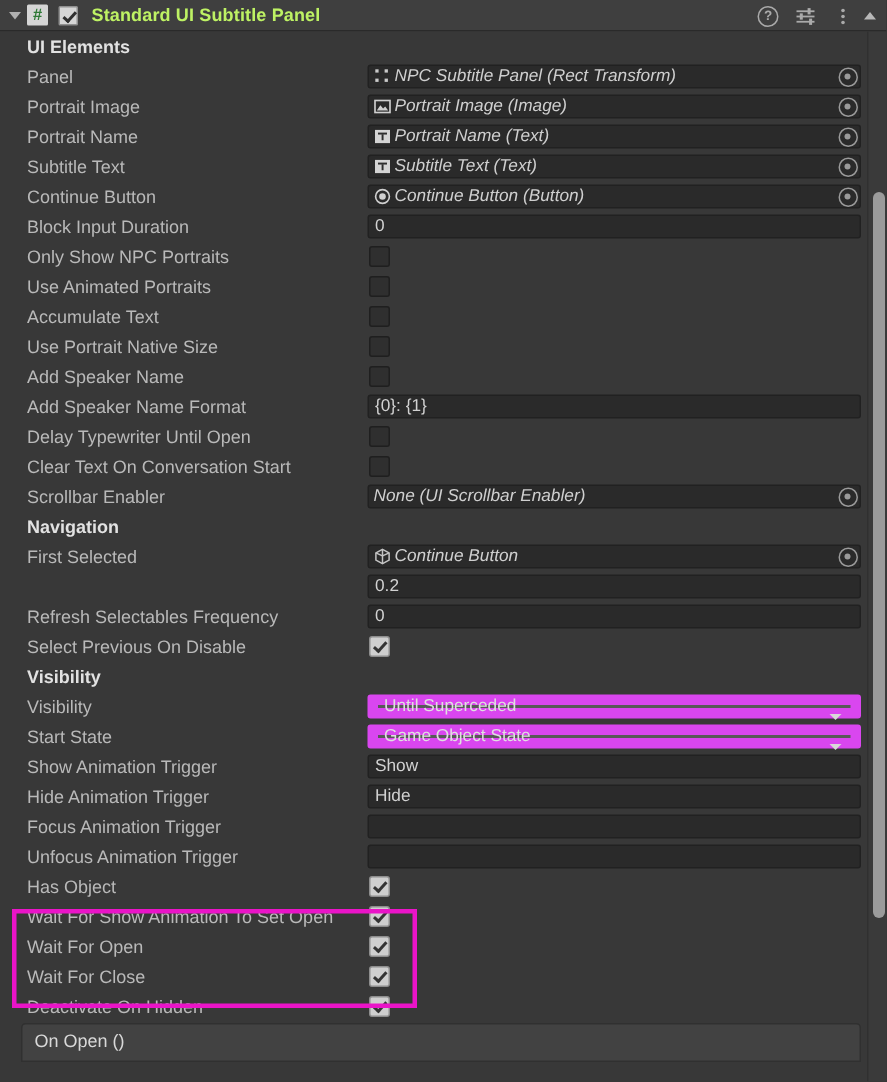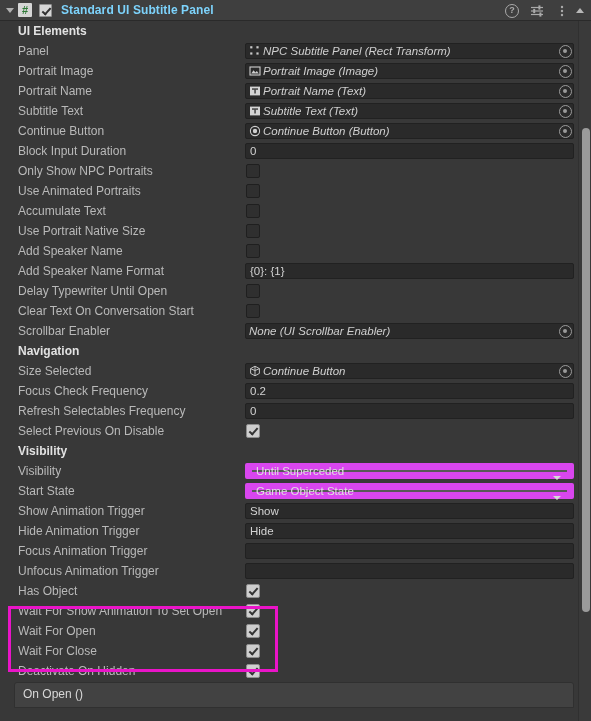--- a/index.html
+++ b/index.html
@@ -68,21 +68,21 @@
     content: "";
     position: absolute;
     left: 3.5px; top: 1px;
     width: 3px; height: 7px;
     border: solid #303030;
     border-width: 0 2px 2px 0;
     transform: rotate(42deg);
   }
   #component-title {
     margin-left: 9px;
-    color: #7dd3fc;
+    color: #bef264;
     font-weight: bold;
     font-size: 12px;
     letter-spacing: .1px;
   }
   .hdr-icons {
     position: absolute;
     right: 22px;
     top: 0;
     height: 21px;
     display: flex;
@@ -445,37 +445,36 @@
         <div class="row-label">Scrollbar Enabler</div>
         <div class="field objfield">
           <span>None (UI Scrollbar Enabler)</span>
           <span class="obj-picker"></span>
         </div>
       </div>
       <div class="row section-header">
         <div class="row-label">Navigation</div>
       </div>
       <div class="row">
-        <div class="row-label">Size Selected</div>
+        <div class="row-label">First Selected</div>
         <div class="field objfield">
           <span class="obj-ico"><svg width="12" height="12" viewBox="0 0 12 12">
               <g fill="none" stroke="#c4c4c4" stroke-width="1">
                 <path d="M6 1.2 L10.4 3.6 L10.4 8.4 L6 10.8 L1.6 8.4 L1.6 3.6 Z"></path>
                 <path d="M6 1.2 L6 5.6"></path>
                 <path d="M6 5.6 L10.4 3.6"></path>
                 <path d="M6 5.6 L1.6 3.6"></path>
                 <path d="M6 5.6 L6 10.8"></path>
               </g>
             </svg></span>
           <span>Continue Button</span>
           <span class="obj-picker"></span>
         </div>
       </div>
       <div class="row">
-        <div class="row-label">Focus Check Frequency</div>
         <div class="field textfield">
           <span>0.2</span>
         </div>
       </div>
       <div class="row">
         <div class="row-label">Refresh Selectables Frequency</div>
         <div class="field textfield">
           <span>0</span>
         </div>
       </div>

